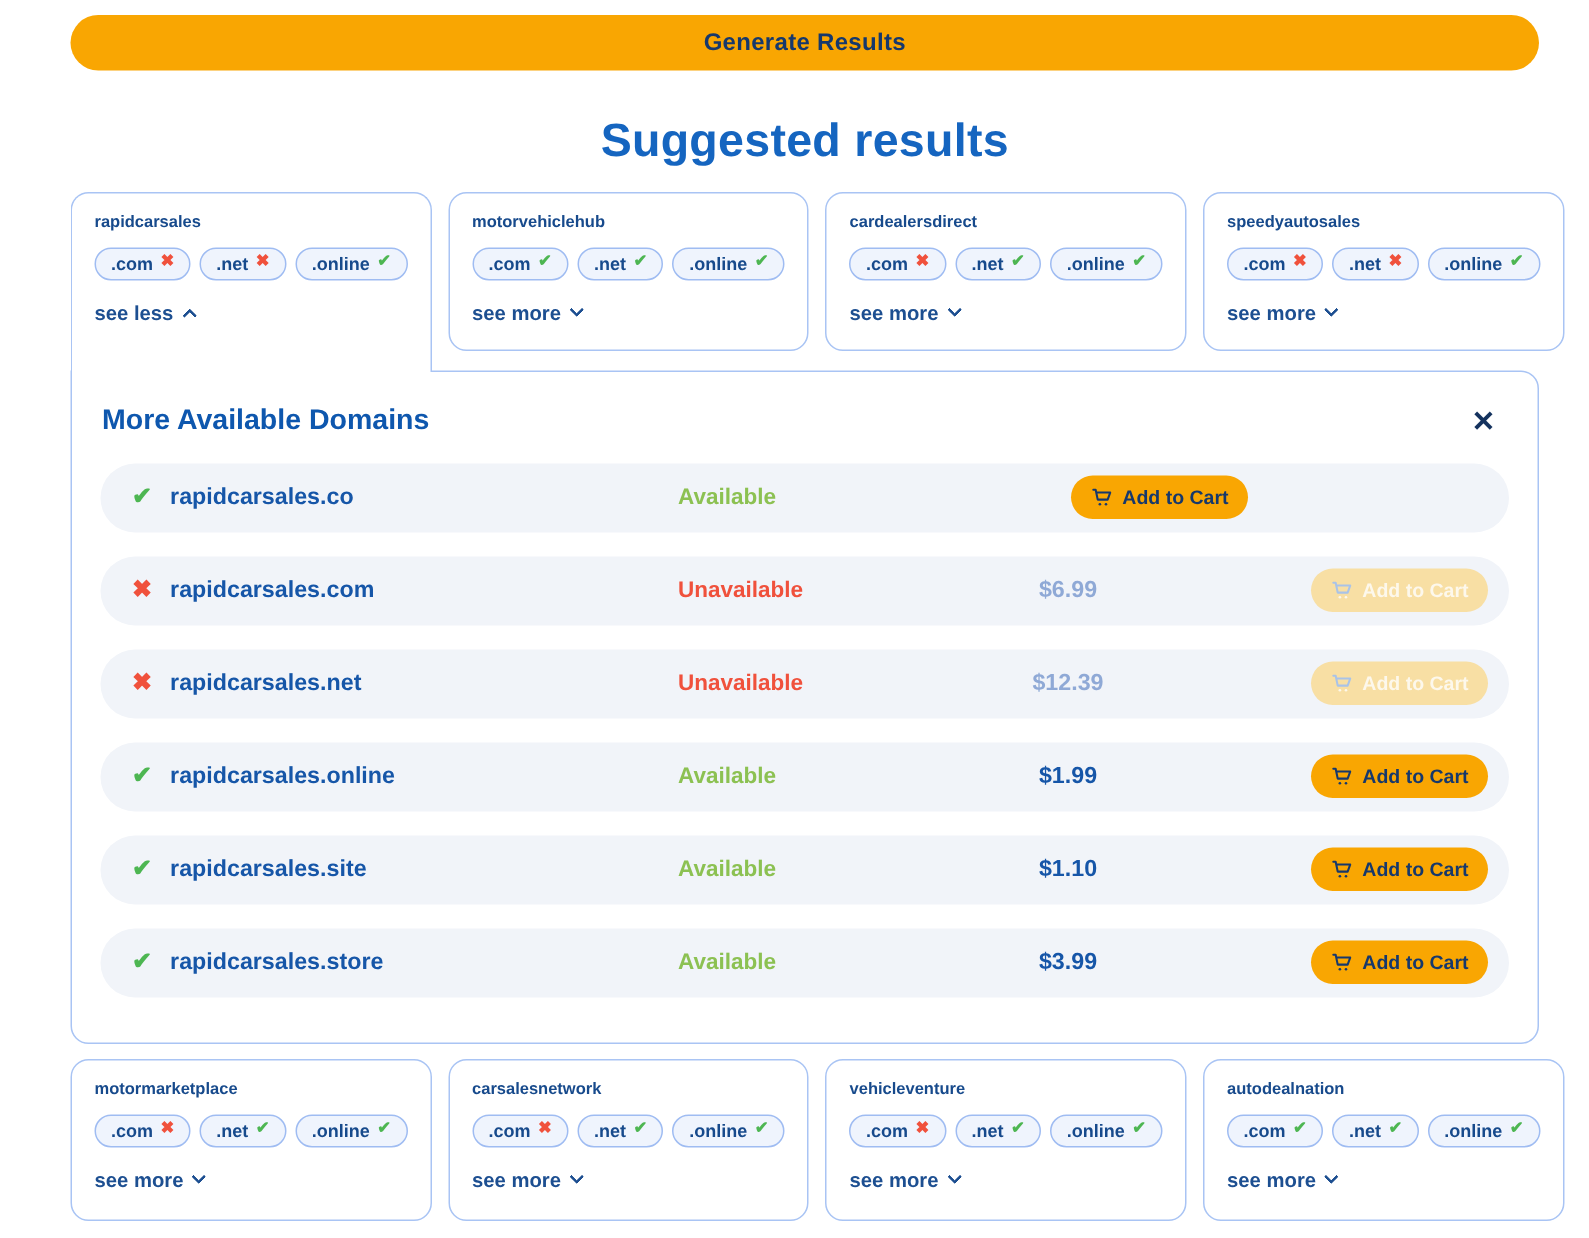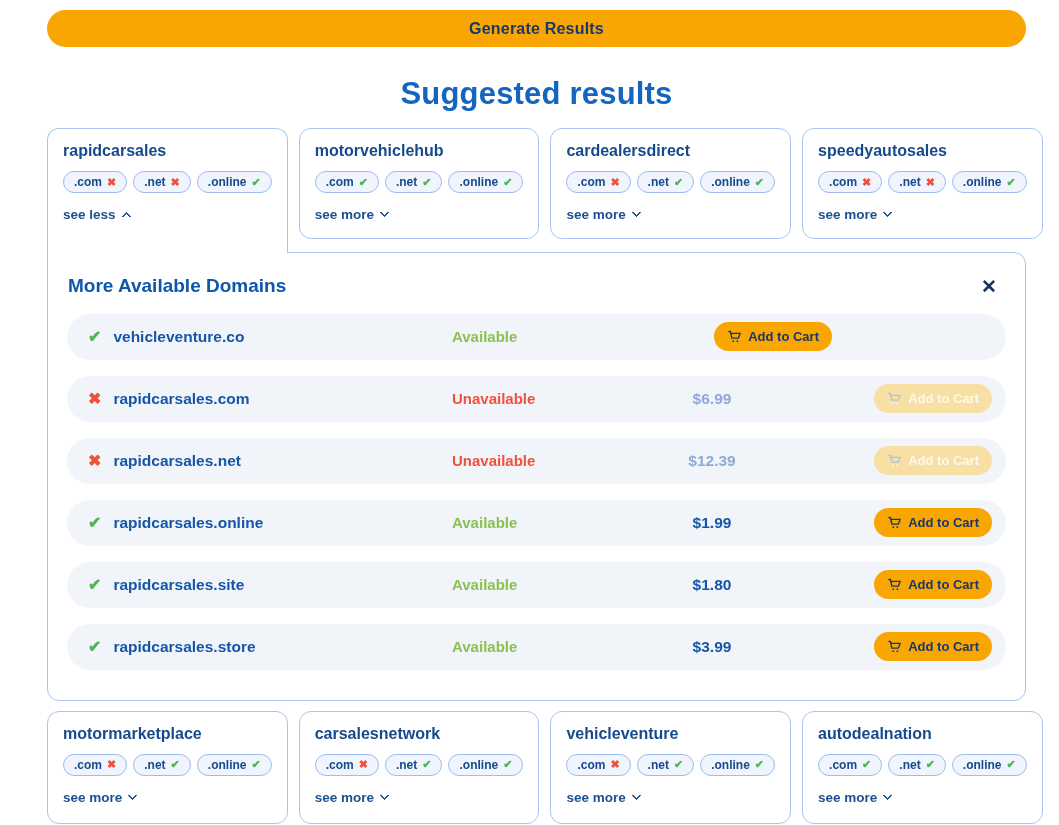--- a/index.html
+++ b/index.html
@@ -24,24 +24,24 @@
   
   .cards-row { display:flex; gap:11px; align-items:flex-start; margin-top:16px; }
   .card {
     flex:1; background:#fff; border:1.5px solid #A9C4F4; border-radius:12px;
     padding:13px 15px 15px;
   }
   .card.expanded {
     border-bottom:none; border-radius:12px 12px 0 0;
     padding-bottom:30px; position:relative; z-index:2;
   }
-  .card-title { font-size:16px; font-weight:bold; color:#174A8C; }
+  .card-title { font-size:11px; font-weight:bold; color:#174A8C; }
   .pills { display:flex; gap:6px; margin-top:11px; }
   .pill {
-    display:inline-flex; align-items:center; gap:5px;
+    display:inline-flex; gap:5px;
     border:1px solid #9FBCF2; border-radius:999px; background:#EFF4FD;
     padding:3px 10px; font-size:12px; font-weight:bold; color:#174A8C;
     white-space:nowrap;
   }
   .pill-icon { font-size:11px; line-height:1; }
   .pill-icon.ok, .drow-icon.ok { color:#4DB652; }
   .pill-icon.no, .drow-icon.no { color:#F0513C; }
   .toggle {
     display:inline-flex; align-items:center; gap:7px; margin-top:14px;
     font-size:13.5px; font-weight:bold; color:#1D4F91; cursor:pointer;
@@ -202,21 +202,21 @@
 
   <div class="panel">
     <div class="panel-head">
       <div class="panel-title">More Available Domains</div>
       <button class="close-btn">✕</button>
     </div>
     <div class="drows" id="domain-rows">
   <div class="drow">
     <div class="drow-left">
       <span class="drow-icon ok">✔</span>
-      <span class="drow-domain">vehicleventure.co</span>
+      <span class="drow-domain">rapidcarsales.co</span>
     </div>
     <div class="drow-status ok">Available</div>
     <button class="cart-btn">
       <svg class="cart-icon" viewBox="0 0 24 24" fill="none" stroke-width="2.2" stroke-linecap="round" stroke-linejoin="round">
         <path d="M3 4h2.5l2.2 10.5h10.6L21 7H7"></path>
         <circle cx="10" cy="19.5" r="1.4" fill="currentColor" stroke="none"></circle>
         <circle cx="16.5" cy="19.5" r="1.4" fill="currentColor" stroke="none"></circle>
       </svg>
       <span class="cart-label">Add to Cart</span>
     </button>
@@ -272,21 +272,21 @@
       <span class="cart-label">Add to Cart</span>
     </button>
   </div>
 
   <div class="drow">
     <div class="drow-left">
       <span class="drow-icon ok">✔</span>
       <span class="drow-domain">rapidcarsales.site</span>
     </div>
     <div class="drow-status ok">Available</div>
-    <div class="drow-price">$1.80</div>
+    <div class="drow-price">$1.10</div>
     <button class="cart-btn">
       <svg class="cart-icon" viewBox="0 0 24 24" fill="none" stroke-width="2.2" stroke-linecap="round" stroke-linejoin="round">
         <path d="M3 4h2.5l2.2 10.5h10.6L21 7H7"></path>
         <circle cx="10" cy="19.5" r="1.4" fill="currentColor" stroke="none"></circle>
         <circle cx="16.5" cy="19.5" r="1.4" fill="currentColor" stroke="none"></circle>
       </svg>
       <span class="cart-label">Add to Cart</span>
     </button>
   </div>
 

